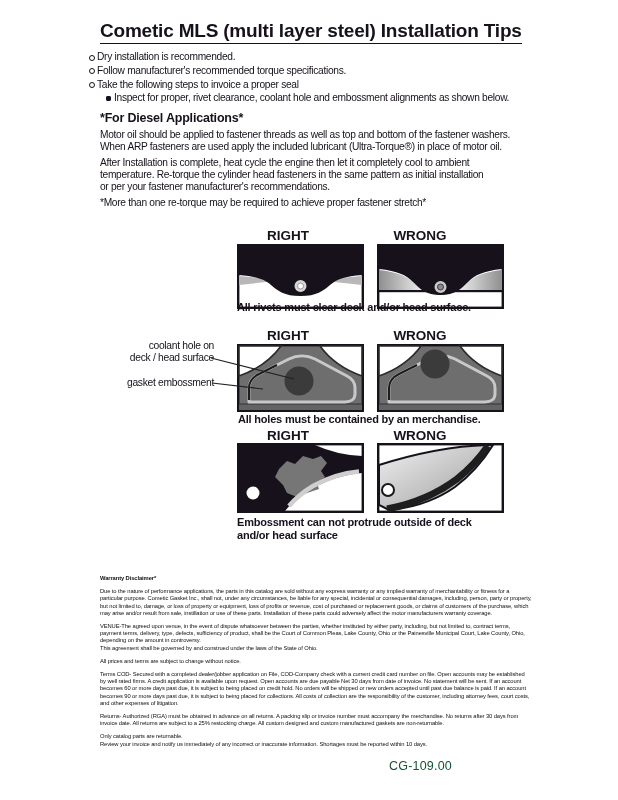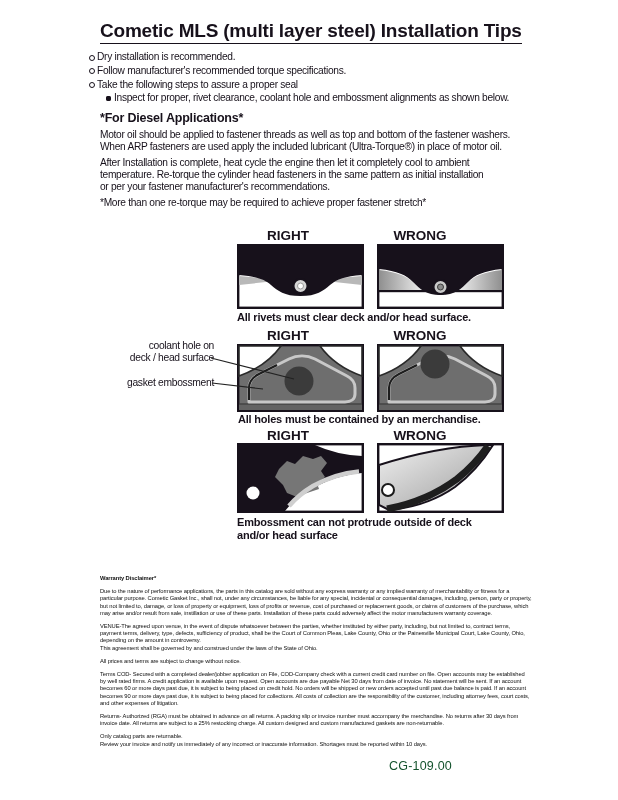--- a/index.html
+++ b/index.html
@@ -38,21 +38,21 @@
   .hdr { position:absolute; top:0; width:102px; text-align:center;
          font-size:13.5px; font-weight:bold; }
   .hdr.r { left:237px; } .hdr.w { left:369px; }
   .panel { position:absolute; width:127px; }
   .panel.p-right { left:237px; } .panel.p-wrong { left:377px; }
   #figrow1 .panel { top:16px; height:65px; }
   #figrow2 .panel { top:16px; height:68px; }
   #figrow3 .panel { top:15px; height:70px; }
   .cap { position:absolute; font-size:11px; font-weight:bold; letter-spacing:-0.2px;
          line-height:13px; white-space:pre-line; }
-  #figrow1 .cap { left:237px; top:83px; }
+  #figrow1 .cap { left:237px; top:73px; }
   #figrow2 .cap { left:238px; top:85px; }
   #figrow3 .cap { left:237px; top:88px; }
   .lab { position:absolute; left:94px; width:120px; text-align:right;
          font-size:10.3px; letter-spacing:-0.3px; line-height:11.5px; white-space:pre-line; }
   .lab.coolant { top:12px; }
   .lab.emboss  { top:49px; }
   .leaders { position:absolute; left:0; top:0; width:618px; height:100px; pointer-events:none; }
   
   .legal { position:absolute; left:100px; top:575px; width:432px;
            font-size:5.8px; letter-spacing:-0.1px; line-height:7.2px; color:#111; }
@@ -78,21 +78,21 @@
       <div class="b-row">
         <span class="marker">
             <span class="o"></span>
           </span>
         <span>Follow manufacturer's recommended torque specifications.</span>
       </div>
       <div class="b-row">
         <span class="marker">
             <span class="o"></span>
           </span>
-        <span>Take the following steps to assure a proper seal</span>
+        <span>Take the following steps to invoice a proper seal</span>
       </div>
       <div class="b-row sub">
         <span class="marker">
             <span class="dot"></span>
           </span>
       </div>
       <div class="b-row sub">
         <span class="marker">
             <span class="dot"></span>
           </span>

